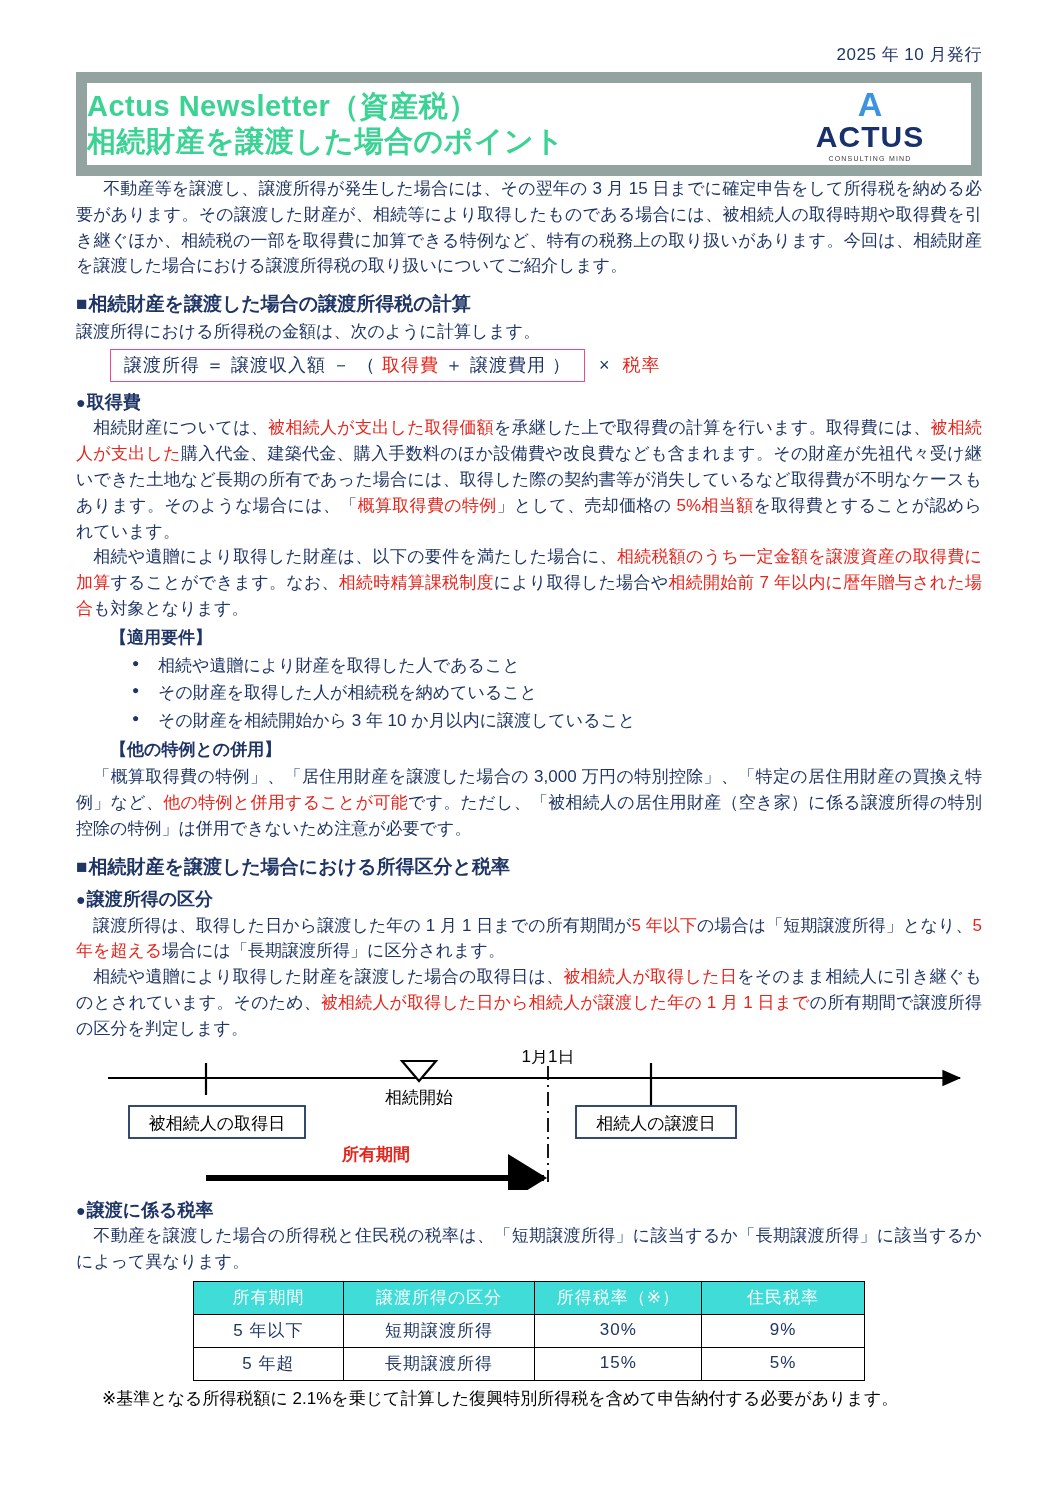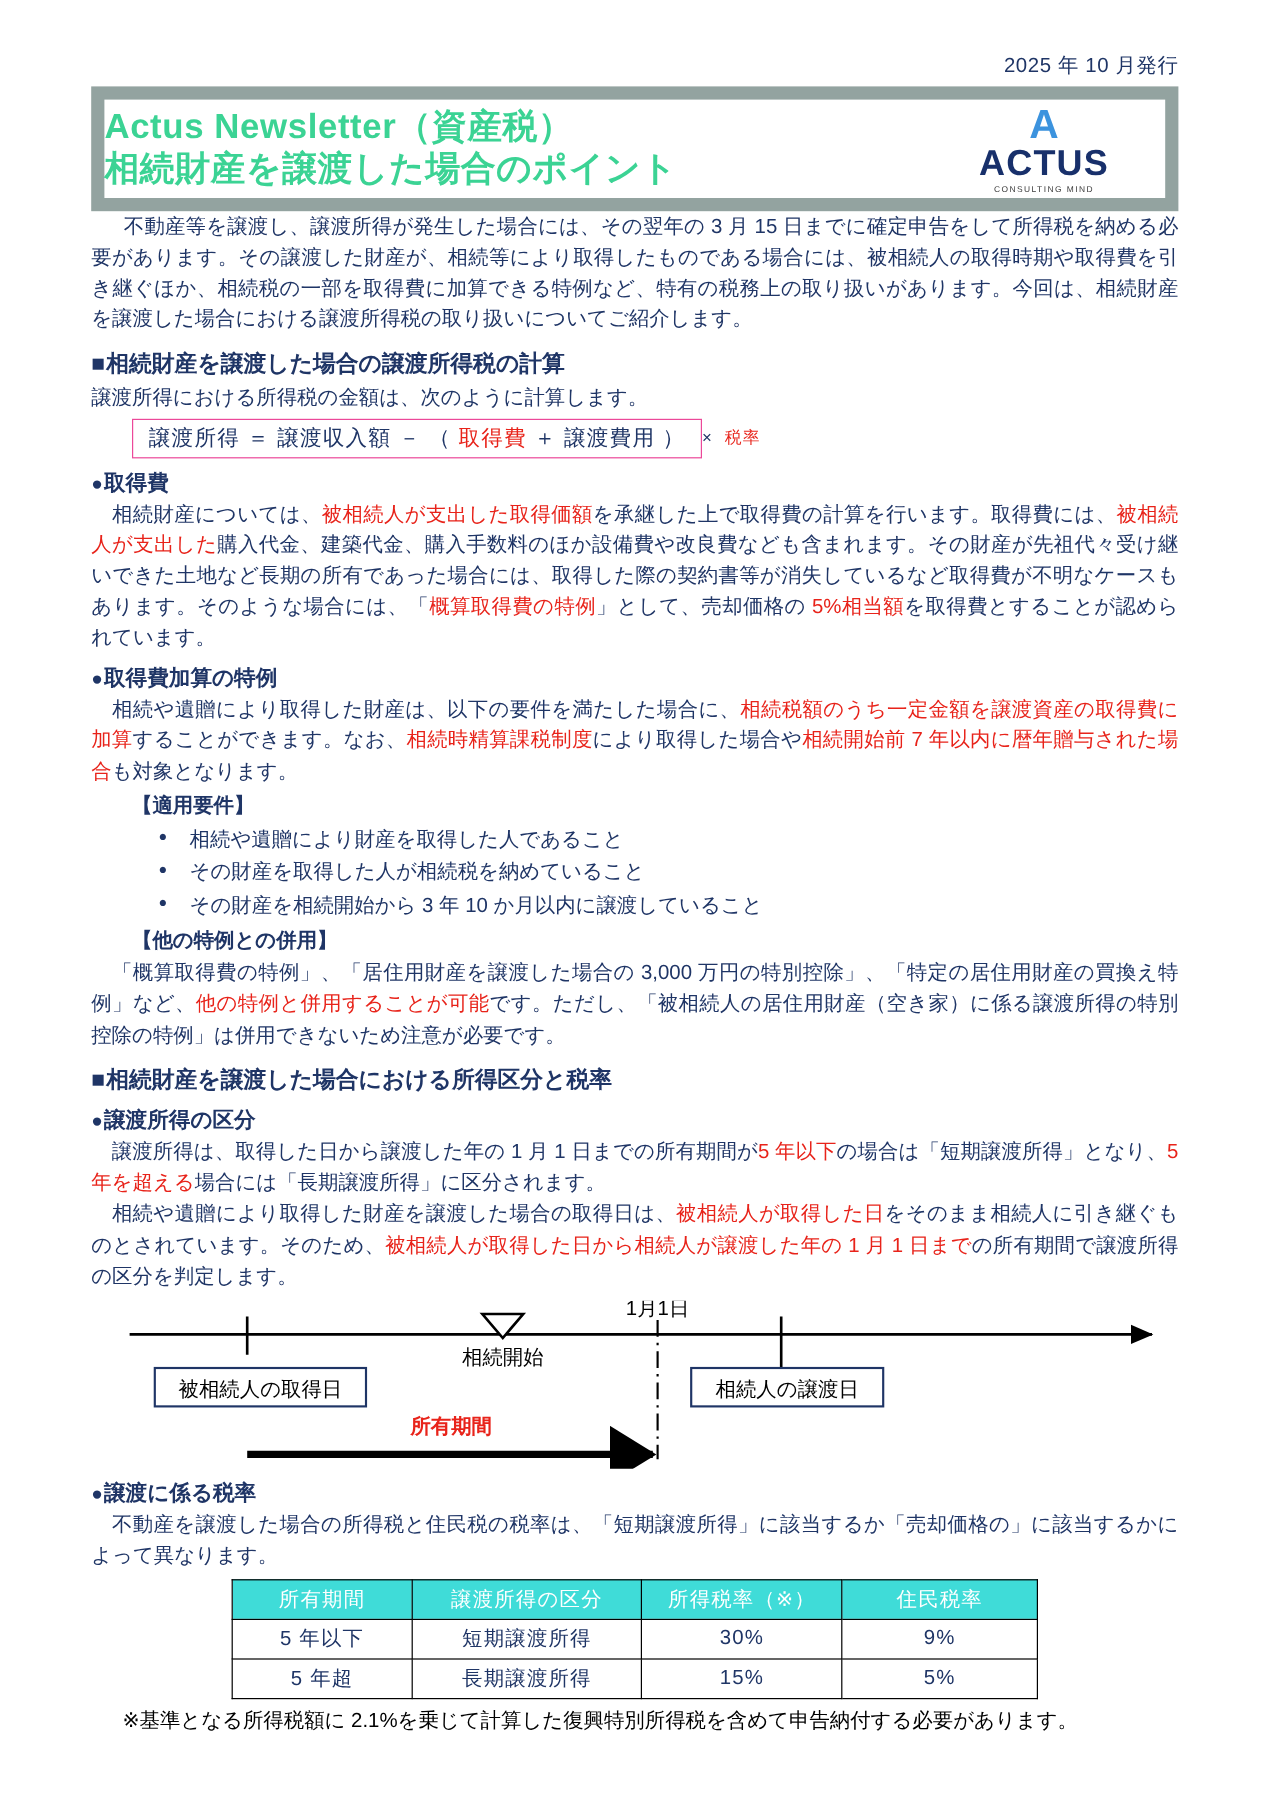--- a/index.html
+++ b/index.html
@@ -139,21 +139,22 @@
   }
   .formula-box {
     border: 1px solid #ec4899;
     padding: 3px 13px 4px 13px;
     font-size: 18px;
     color: #1F3566;
     letter-spacing: 1px;
     white-space: nowrap;
   }
   .formula-tail {
-    font-size: 14px;
+    font-size: 18px;
+    margin-left: 14px;
     letter-spacing: 1px;
   }
 
   
   ul.reqs {
     list-style: none;
     margin: 2px 0 0 0;
     padding: 0 0 0 56px;
   }
   ul.reqs li {
@@ -241,21 +242,20 @@
   <p class="body sub-para">譲渡所得における所得税の金額は、次のように計算します。</p>
 
   <div class="formula-row">
     <div class="formula-box"><span>譲渡所得  ＝  譲渡収入額  －  （ </span><span class="red">取得費</span><span>  ＋  譲渡費用 ）</span></div>
     <div class="formula-tail"><span>×</span>&nbsp;&nbsp;<span class="red">税率</span></div>
   </div>
 
   <h3 class="sub"><span>取得費</span></h3>
   <p class="body"><span>　相続財産については、</span><span class="red">被相続人が支出した取得価額</span><span>を承継した上で取得費の計算を行います。取得費には、</span><span class="red">被相続人が支出した</span><span>購入代金、建築代金、購入手数料のほか設備費や改良費なども含まれます。その財産が先祖代々受け継いできた土地など長期の所有であった場合には、取得した際の契約書等が消失しているなど取得費が不明なケースもあります。そのような場合には、「</span><span class="red">概算取得費の特例</span><span>」として、売却価格の </span><span class="red">5%相当額</span><span>を取得費とすることが認められています。</span></p>
 
-  <h3 class="sub"><span>取得費加算の特例</span></h3>
   <p class="body"><span>　相続や遺贈により取得した財産は、以下の要件を満たした場合に、</span><span class="red">相続税額のうち一定金額を譲渡資産の取得費に加算</span><span>することができます。なお、</span><span class="red">相続時精算課税制度</span><span>により取得した場合や</span><span class="red">相続開始前 7 年以内に暦年贈与された場合</span><span>も対象となります。</span></p>
 
   <h4 class="brk">【適用要件】</h4>
   <ul class="reqs">
     <li>相続や遺贈により財産を取得した人であること</li>
     <li>その財産を取得した人が相続税を納めていること</li>
     <li>その財産を相続開始から 3 年 10 か月以内に譲渡していること</li>
   </ul>
 
   <h4 class="brk">【他の特例との併用】</h4>
@@ -298,21 +298,21 @@
       <rect x="500" y="56" width="160" height="32" fill="#ffffff" stroke="#1F3566" stroke-width="1.8"></rect>
       <text x="580" y="79" text-anchor="middle" font-family="Liberation Sans, sans-serif" font-size="17" fill="#000">相続人の譲渡日</text>
 
       <text x="300" y="110" text-anchor="middle" font-family="Liberation Sans, sans-serif" font-size="17" font-weight="bold" fill="#E8231A">所有期間</text>
 
       <line x1="130" y1="128" x2="468" y2="128" stroke="#000" stroke-width="6" marker-end="url(#arrThick)"></line>
     </svg>
   </div>
 
   <h3 class="sub"><span>譲渡に係る税率</span></h3>
-  <p class="body">　不動産を譲渡した場合の所得税と住民税の税率は、「短期譲渡所得」に該当するか「売却価格の」に該当するかによって異なります。</p>
+  <p class="body">　不動産を譲渡した場合の所得税と住民税の税率は、「短期譲渡所得」に該当するか「長期譲渡所得」に該当するかによって異なります。</p>
 
   <table class="tax-table">
     <colgroup>
         <col class="c1">
         <col class="c2">
         <col class="c3">
         <col class="c4">
       </colgroup>
     <thead>
       <tr>

